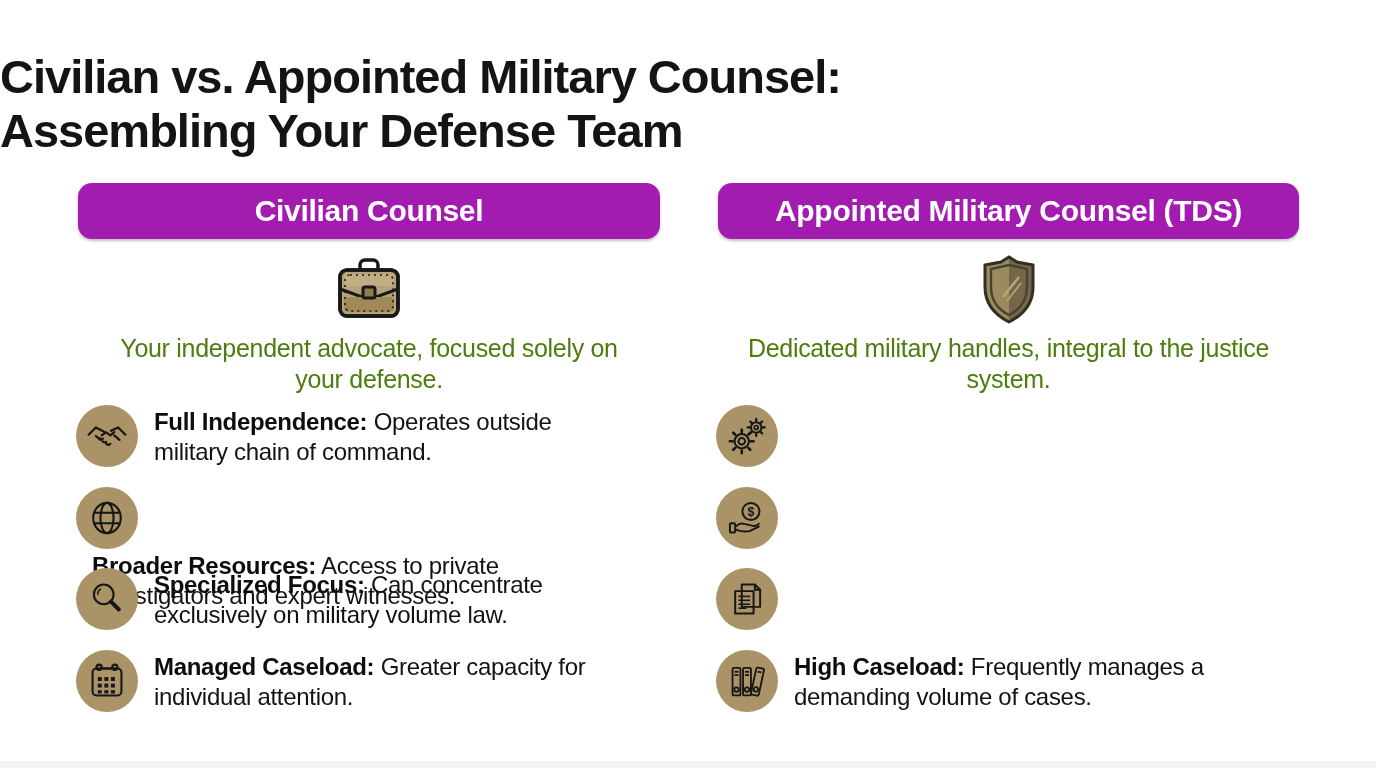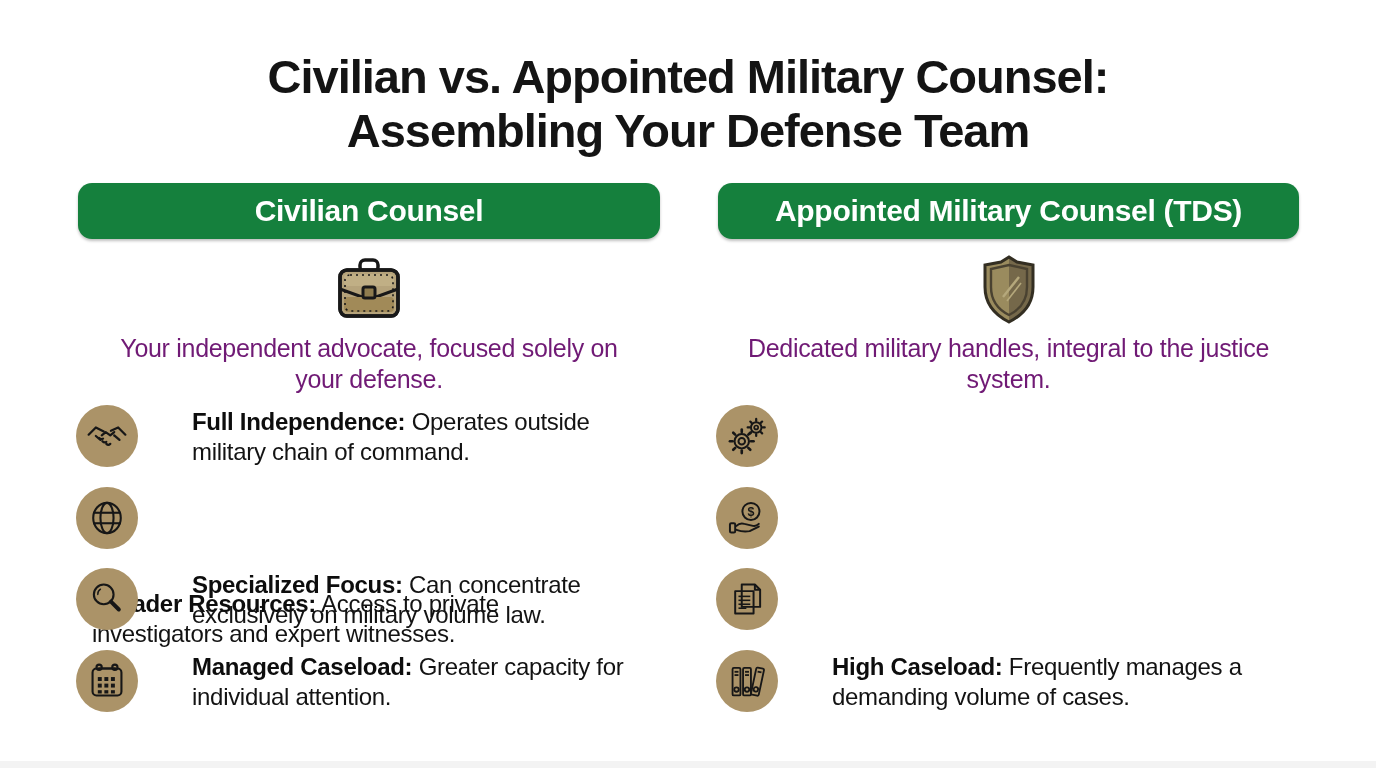--- a/index.html
+++ b/index.html
@@ -3,41 +3,41 @@
 <meta charset="utf-8">
 <style>
   html,body{margin:0;padding:0;}
   body{
     width:1376px;height:768px;position:relative;overflow:hidden;
     background:#ffffff;
     font-family:"Liberation Sans","DejaVu Sans",sans-serif;
     color:#131313;
   }
   .title{
-    position:absolute;top:50px;left:0;width:1376px;text-align:center;
+    position:absolute;top:50px;left:0;width:1376px;
     font-weight:bold;font-size:47px;line-height:54px;letter-spacing:-1px;color:#141414;
   }
   .column{position:absolute;top:183px;}
   .col-0{left:78px;width:582px;}
   .col-1{left:718px;width:581px;}
   .header-bar{
-    height:56px;border-radius:14px;background:#15803d;
+    height:56px;border-radius:14px;background:#a21caf;
     display:flex;align-items:center;justify-content:center;
     color:#ffffff;font-weight:bold;font-size:30px;letter-spacing:-0.3px;
     box-shadow:0 2px 3px rgba(0,0,0,0.25);
   }
   .col-icon{height:82px;display:flex;align-items:center;justify-content:center;margin-top:10px;}
   .subtitle{
     text-align:center;font-size:25px;line-height:31px;letter-spacing:-0.3px;
-    margin:2px auto 0 auto;color:#701a75;
+    margin:2px auto 0 auto;color:#4d7c0f;
   }
   .col-0 .subtitle{max-width:522px;}
   .col-1 .subtitle{max-width:548px;}
   .items{position:absolute;left:0;top:222px;width:100%;}
-  .item{position:absolute;left:-2px;display:flex;align-items:flex-start;gap:38px;}
+  .item{position:absolute;left:-2px;display:flex;align-items:flex-start;}
   .item:nth-child(1){top:0;}
   .item:nth-child(2){top:82px;flex-direction:column;}
   .item:nth-child(3){top:163px;}
   .item:nth-child(4){top:245px;}
   .bullet-circle{
     width:62px;height:62px;border-radius:50%;background:#ab9368;flex:0 0 62px;
     display:flex;align-items:center;justify-content:center;
   }
   .item-text{
     margin-left:16px;margin-top:2px;font-size:24px;line-height:30px;letter-spacing:-0.3px;

